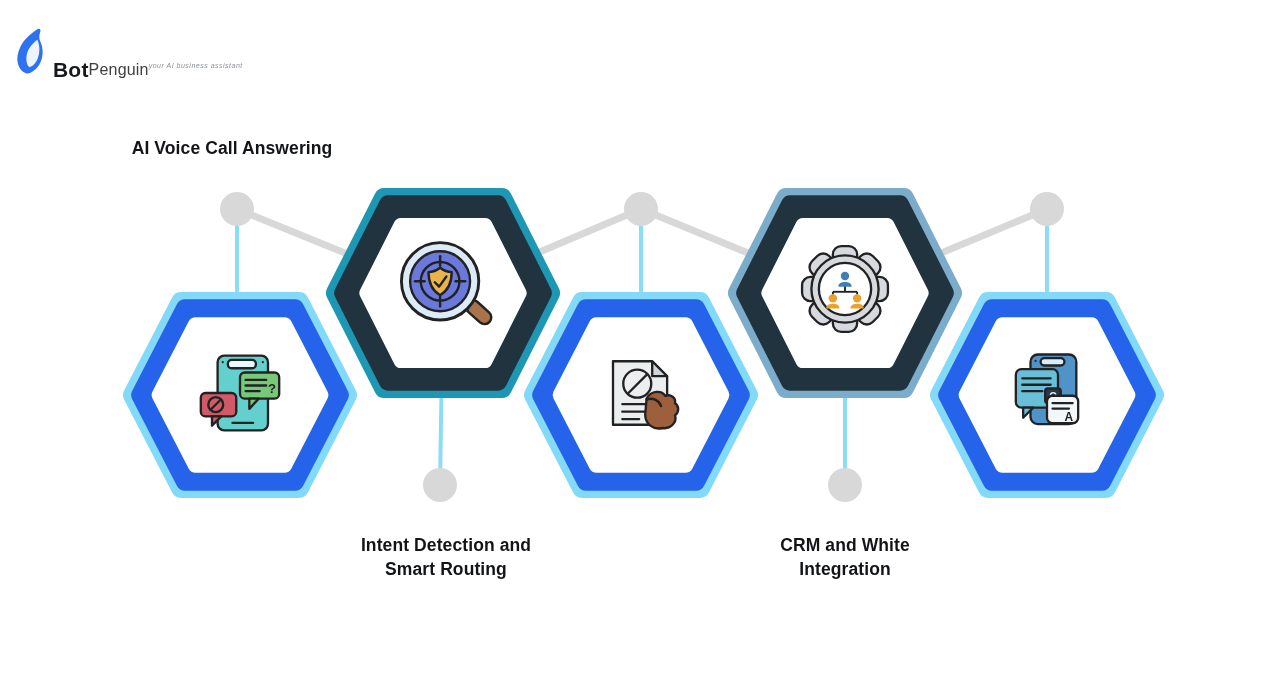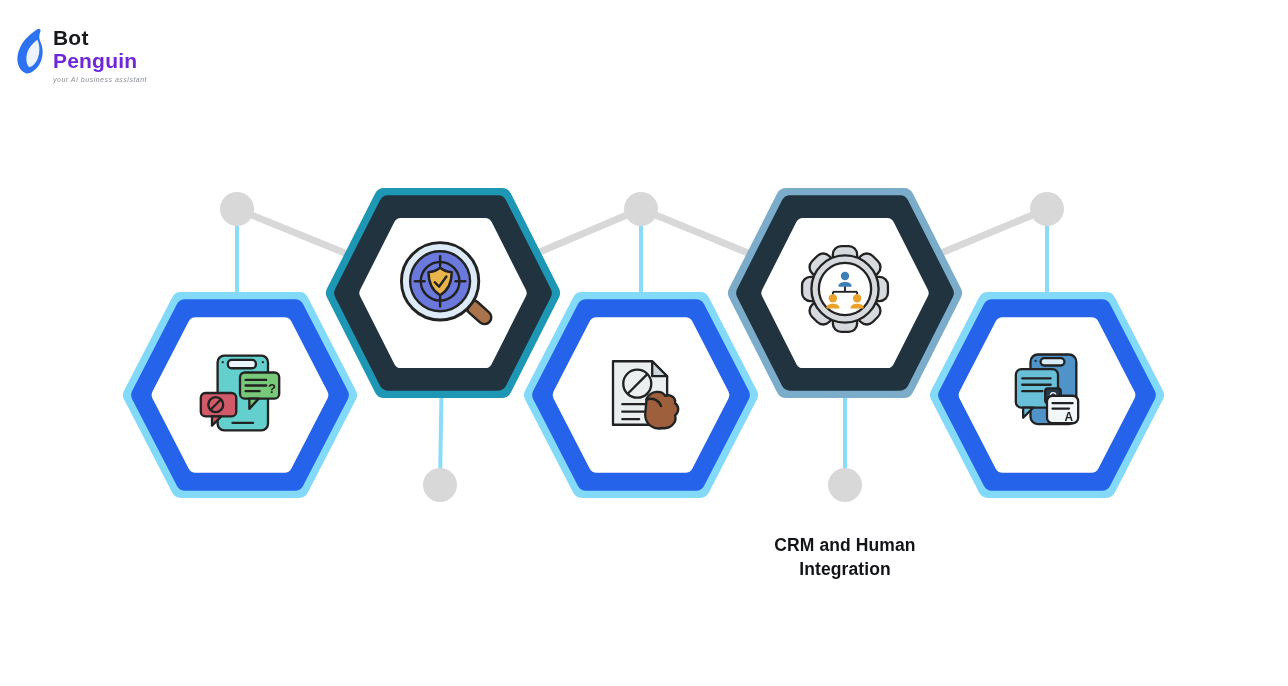--- a/index.html
+++ b/index.html
@@ -15,23 +15,23 @@
   .hex.blue  .i{fill:#FFFFFF;stroke:#FFFFFF;}
   .hex.darkteal  .o{fill:#1E97B5;stroke:#1E97B5;}
   .hex.darksteel .o{fill:#7BADCB;stroke:#7BADCB;}
   .hex.darkteal .m,.hex.darksteel .m{fill:#20333F;stroke:#20333F;}
   .hex.darkteal .i,.hex.darksteel .i{fill:#FFFFFF;stroke:#FFFFFF;}
   .feature-label{position:absolute;z-index:4;width:220px;text-align:center;
     font-weight:700;font-size:17.5px;line-height:24px;color:#121418;
     white-space:pre-line;letter-spacing:.1px;}
   
   .logo{position:absolute;left:14px;top:26px;z-index:4;display:flex;align-items:flex-start;gap:5px;}
-  .logo-text{display:flex;flex-direction:column;}
+  .logo-text{display:flex;flex-direction:row;margin-top:32px;}
   .logo-text .bot{font-size:21px;font-weight:800;color:#17191C;line-height:23px;letter-spacing:.2px;}
-  .logo-text .penguin{font-size:21px;font-weight:700;color:#6d28d9;line-height:23px;letter-spacing:.2px;}
+  .logo-text .penguin{font-size:16px;font-weight:400;color:#404040;line-height:23px;letter-spacing:.2px;}
   .logo-text .tagline{font-size:7px;font-style:italic;color:#8A9096;margin-top:4px;letter-spacing:.5px;}
 </style>
 </head>
 <body>
 
 <div class="canvas">
 
   <div class="logo">
     <span>
       <svg width="34" height="52" viewBox="0 0 40 56">
@@ -213,16 +213,19 @@
           <text x="62.5" y="67.5" font-size="11" font-weight="bold" fill="#EAF4FA" stroke="none" font-family="Liberation Sans, sans-serif">Q</text>
           <rect x="60" y="63" width="34" height="30" rx="6" fill="#F2F7FA"></rect>
           <line x1="66" y1="71" x2="88" y2="71"></line>
           <line x1="66" y1="77" x2="84" y2="77"></line>
           <text x="79" y="90" font-size="13" font-weight="bold" fill="#222" stroke="none" font-family="Liberation Sans, sans-serif">A</text>
         </g>
       </svg>
     </span>
   </div>
 
-  <div class="feature-label" style="left:735px;top:533px;">CRM and Human
+  <div class="feature-label" style="left:122px;top:136px;">AI Voice Call Answering</div>
+  <div class="feature-label" style="left:336px;top:533px;">Intent Detection and
+Smart Routing</div>
+  <div class="feature-label" style="left:735px;top:533px;">CRM and White
 Integration</div>
 
 </div>
 
 </body></html>

